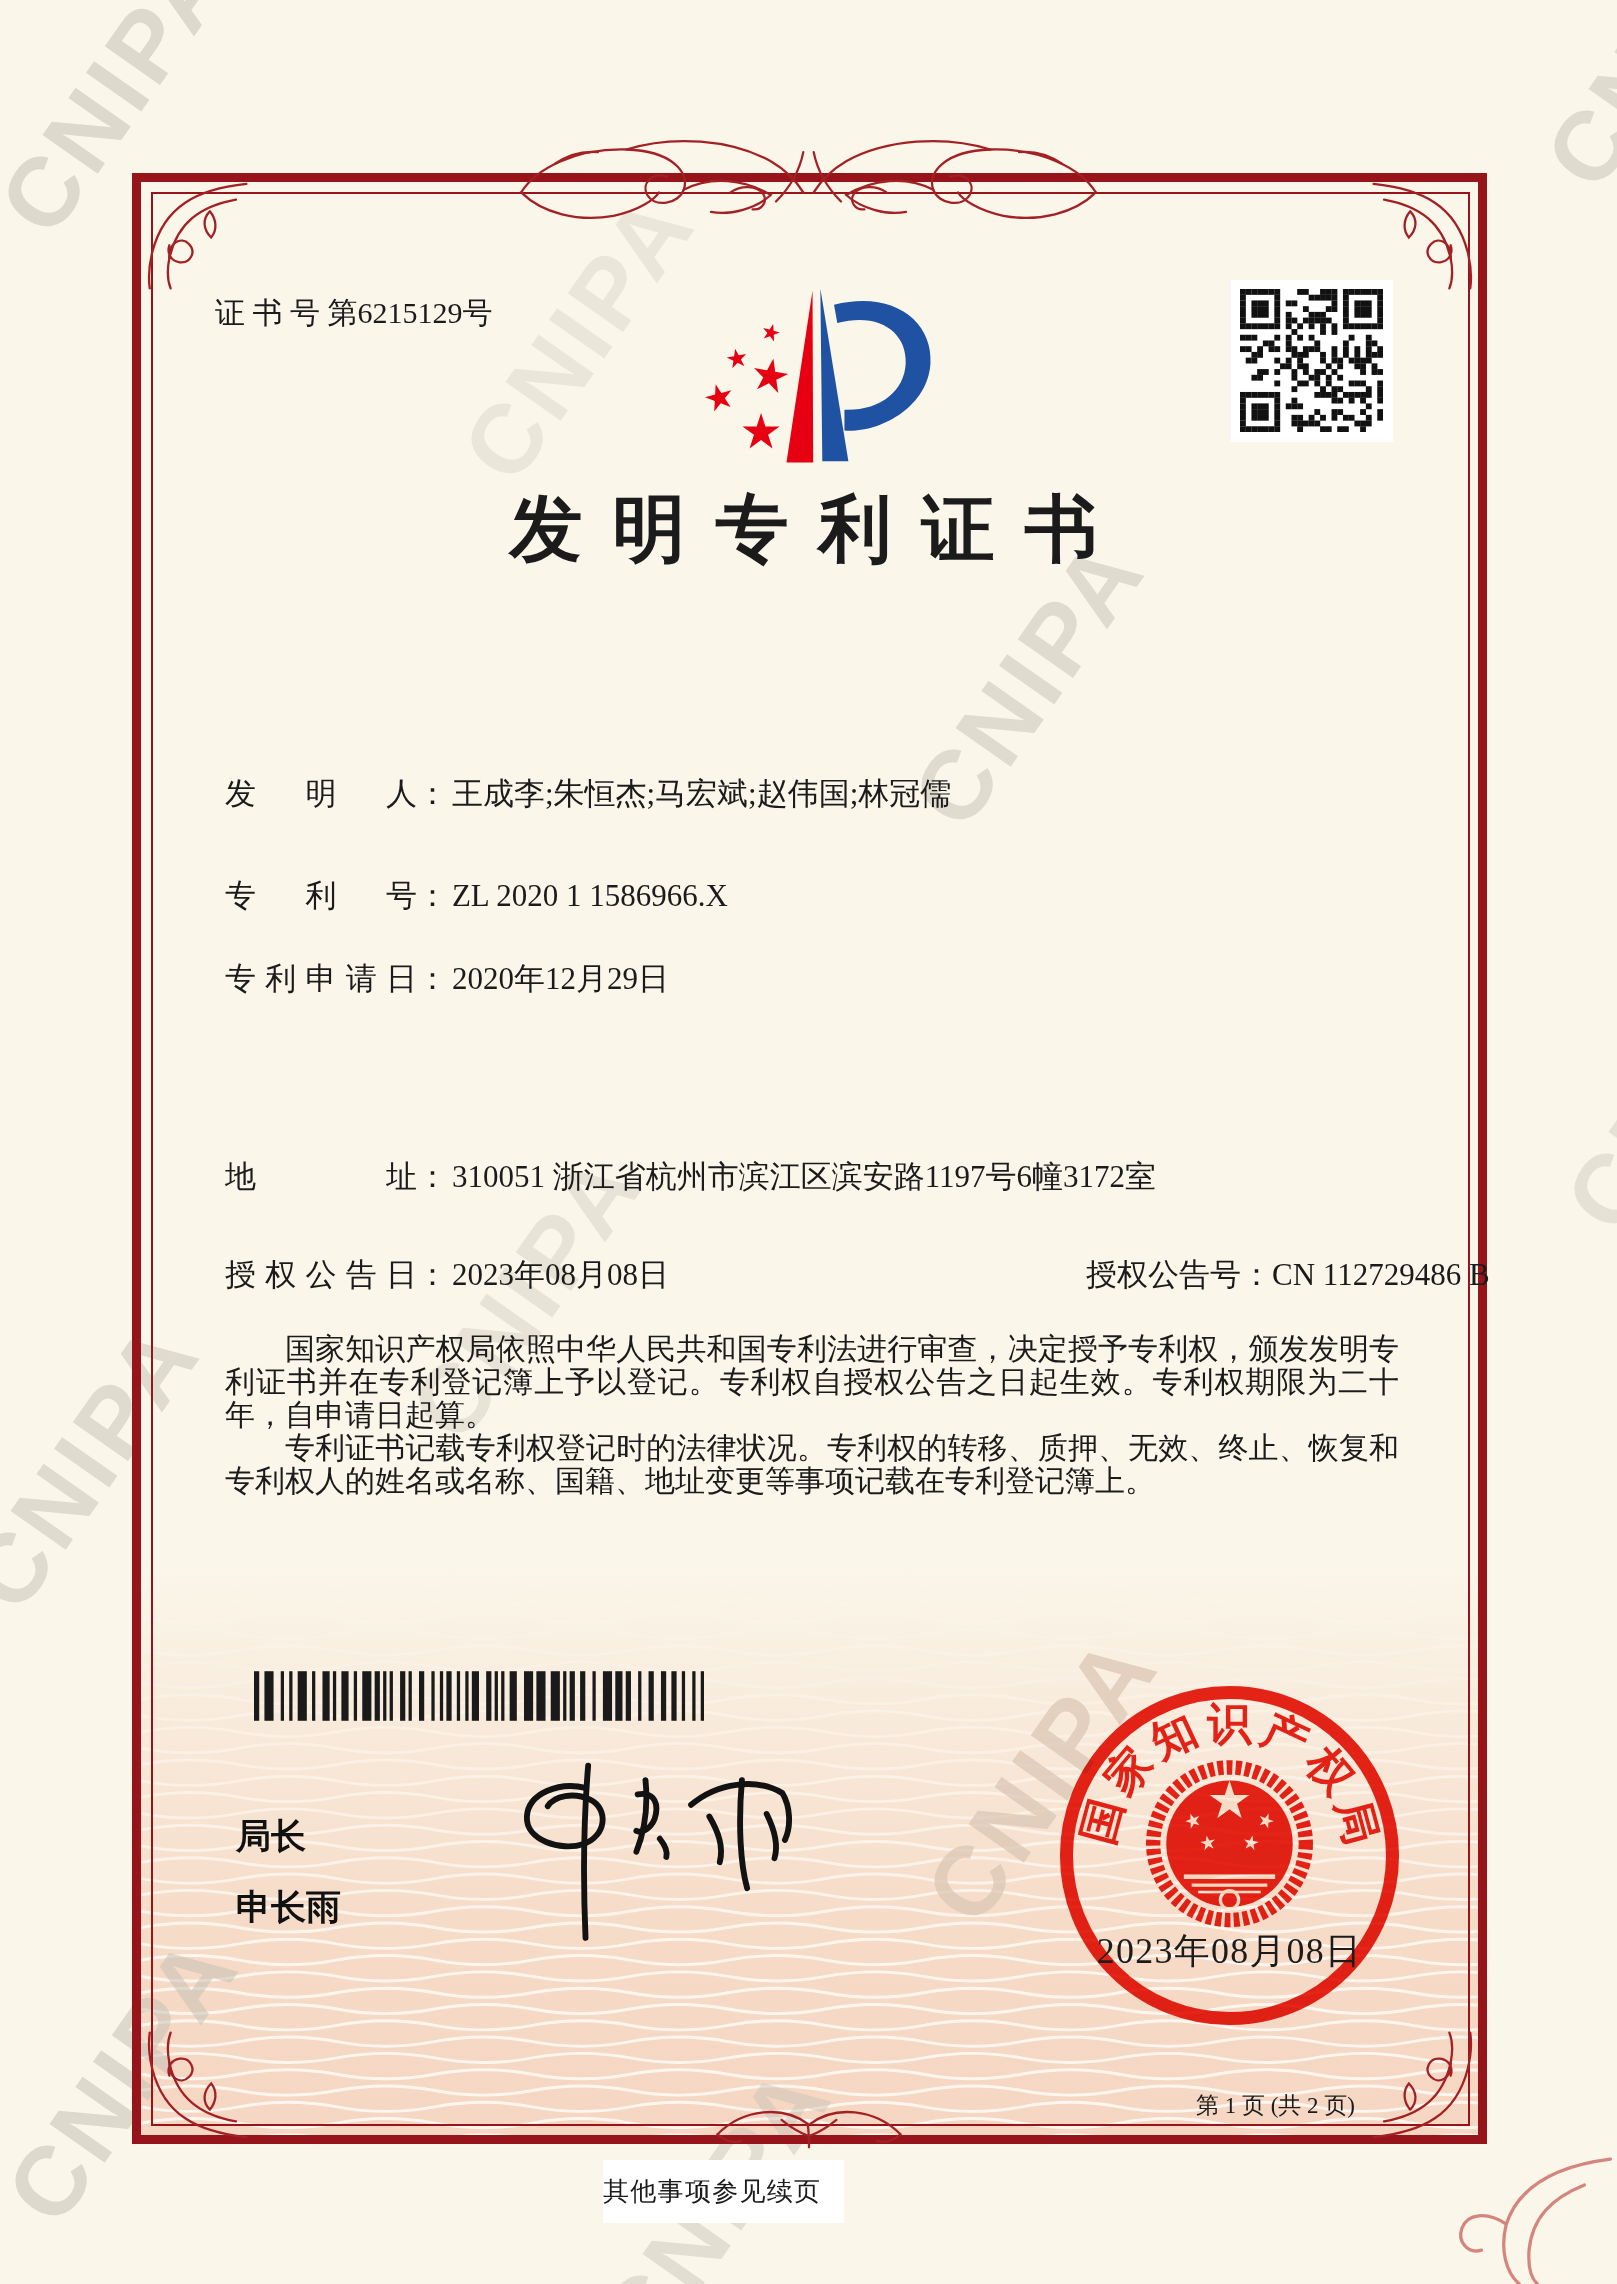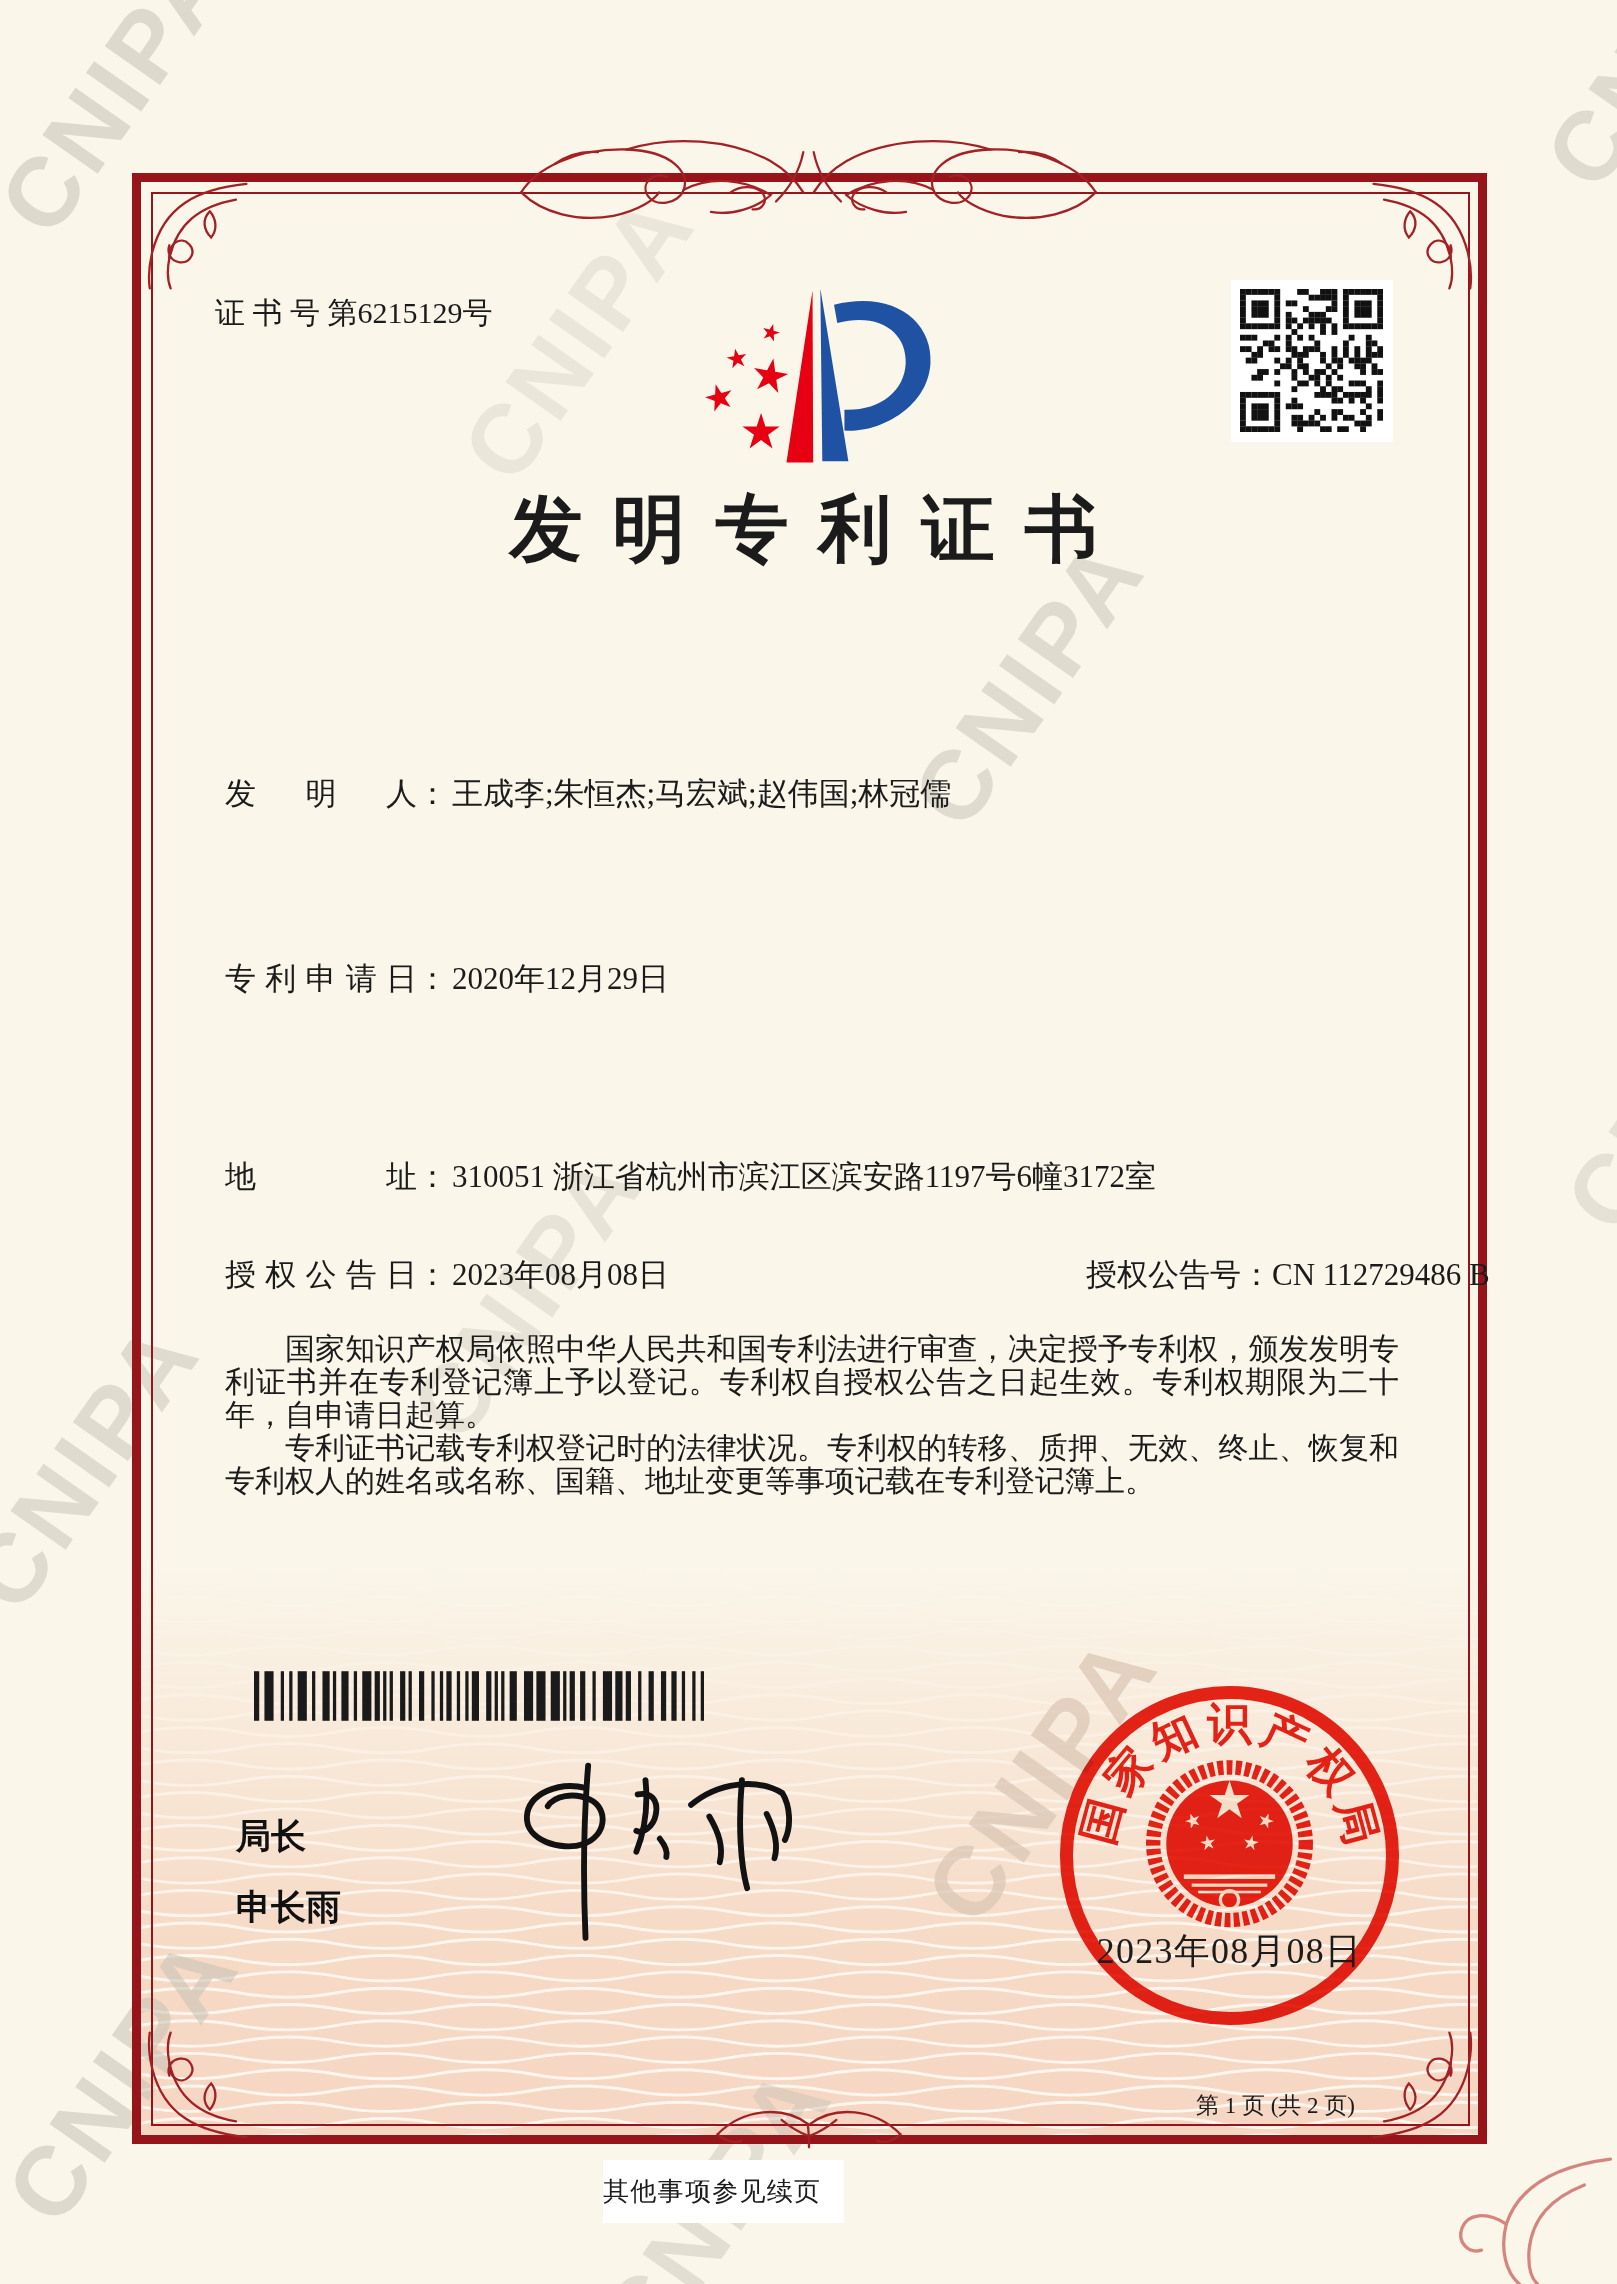--- a/index.html
+++ b/index.html
@@ -487,20 +487,23 @@
         <rect x="158.40" y="211.20" width="9" height="9" fill="#111"></rect>
         <rect x="184.80" y="211.20" width="9" height="9" fill="#111"></rect>
       </svg>
   </div>
 
   <div class="abs doc-title">发明专利证书</div>
 
   <div class="frow" style="top:773px">
     <span class="f-label">发明人</span><span class="f-colon">：</span><span class="f-value">王成李;朱恒杰;马宏斌;赵伟国;林冠儒</span>
   </div>
+  <div class="frow" style="top:875px">
+    <span class="f-label">专利号</span><span class="f-colon">：</span><span class="f-value">ZL 2020 1 1586966.X</span>
+  </div>
   <div class="frow" style="top:958px">
     <span class="f-label">专利申请日</span><span class="f-colon">：</span><span class="f-value">2020年12月29日</span>
   </div>
   <div class="frow" style="top:1156px">
     <span class="f-label">地址</span><span class="f-colon">：</span><span class="f-value">310051 浙江省杭州市滨江区滨安路1197号6幢3172室</span>
   </div>
   <div class="frow" style="top:1254px;width:1239px">
     <span class="f-label">授权公告日</span><span class="f-colon">：</span><span class="f-value">2023年08月08日</span>
     <span class="grant-no"><span>授权公告号</span><span>：</span><span>CN 112729486 B</span></span>
   </div>

